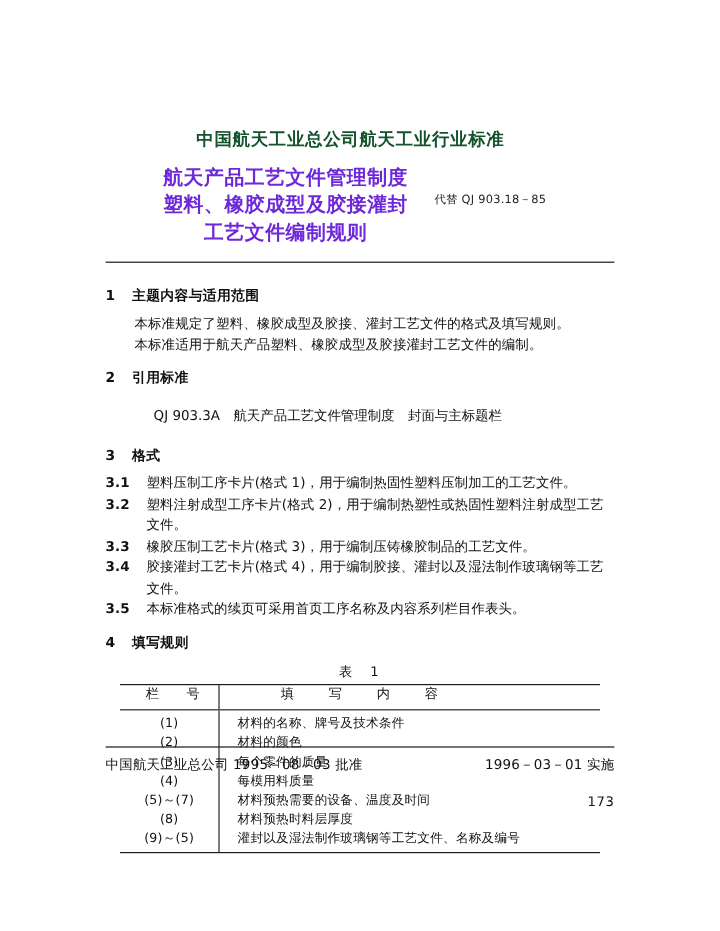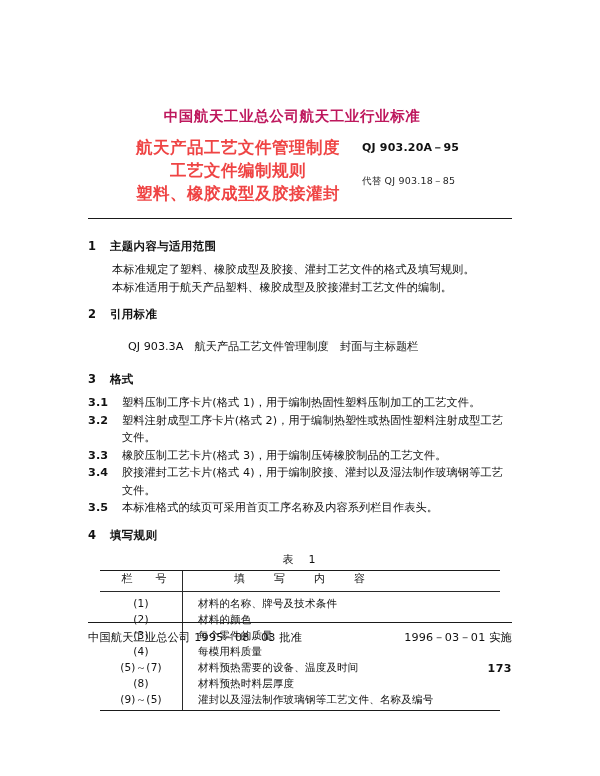--- a/index.html
+++ b/index.html
@@ -26,41 +26,41 @@
 
   
   .std-org {
     position: absolute;
     left: 0; right: 16px;
     top: 107px;
     text-align: center;
     font-size: 14.5px;
     font-weight: bold;
     letter-spacing: 0.6px;
-    color: #be185d;
+    color: #14532d;
   }
 
   .title-row {
     position: absolute;
     left: 88px;
     right: 88px;
     top: 136px;
     height: 70px;
   }
   .title-main {
     position: absolute;
     left: 0;
     width: 300px;
     top: 0;
     text-align: center;
     font-size: 16.5px;
     font-weight: bold;
     line-height: 23px;
     letter-spacing: 0.5px;
-    color: #ef4444;
+    color: #6d28d9;
   }
   .title-main div { white-space: nowrap; }
 
   .code-block {
     position: absolute;
     right: 0;
     top: 4px;
     width: 150px;
     text-align: left;
   }
@@ -231,38 +231,36 @@
     letter-spacing: 0.2px;
   }
   .page-num {
     position: absolute;
     left: 88px;
     width: 424px;
     top: 662px;
     text-align: right;
     font-size: 11px;
     letter-spacing: 0.5px;
-    font-weight: bold;
   }
 </style>
 </head>
 <body>
 
 <div class="page">
 
   <div class="std-org">中国航天工业总公司航天工业行业标准</div>
 
   <div class="title-row">
     <div class="title-main">
       <div>航天产品工艺文件管理制度</div>
+      <div>塑料、橡胶成型及胶接灌封</div>
       <div>工艺文件编制规则</div>
-      <div>塑料、橡胶成型及胶接灌封</div>
     </div>
     <div class="code-block">
-      <div class="code-main">QJ 903.20A－95</div>
       <div class="code-sub">代替 QJ 903.18－85</div>
     </div>
   </div>
 
   <div class="head-rule"></div>
 
   <div class="body">
 
     <div class="clause-head">
       <span class="num">1</span><span>主题内容与适用范围</span>

